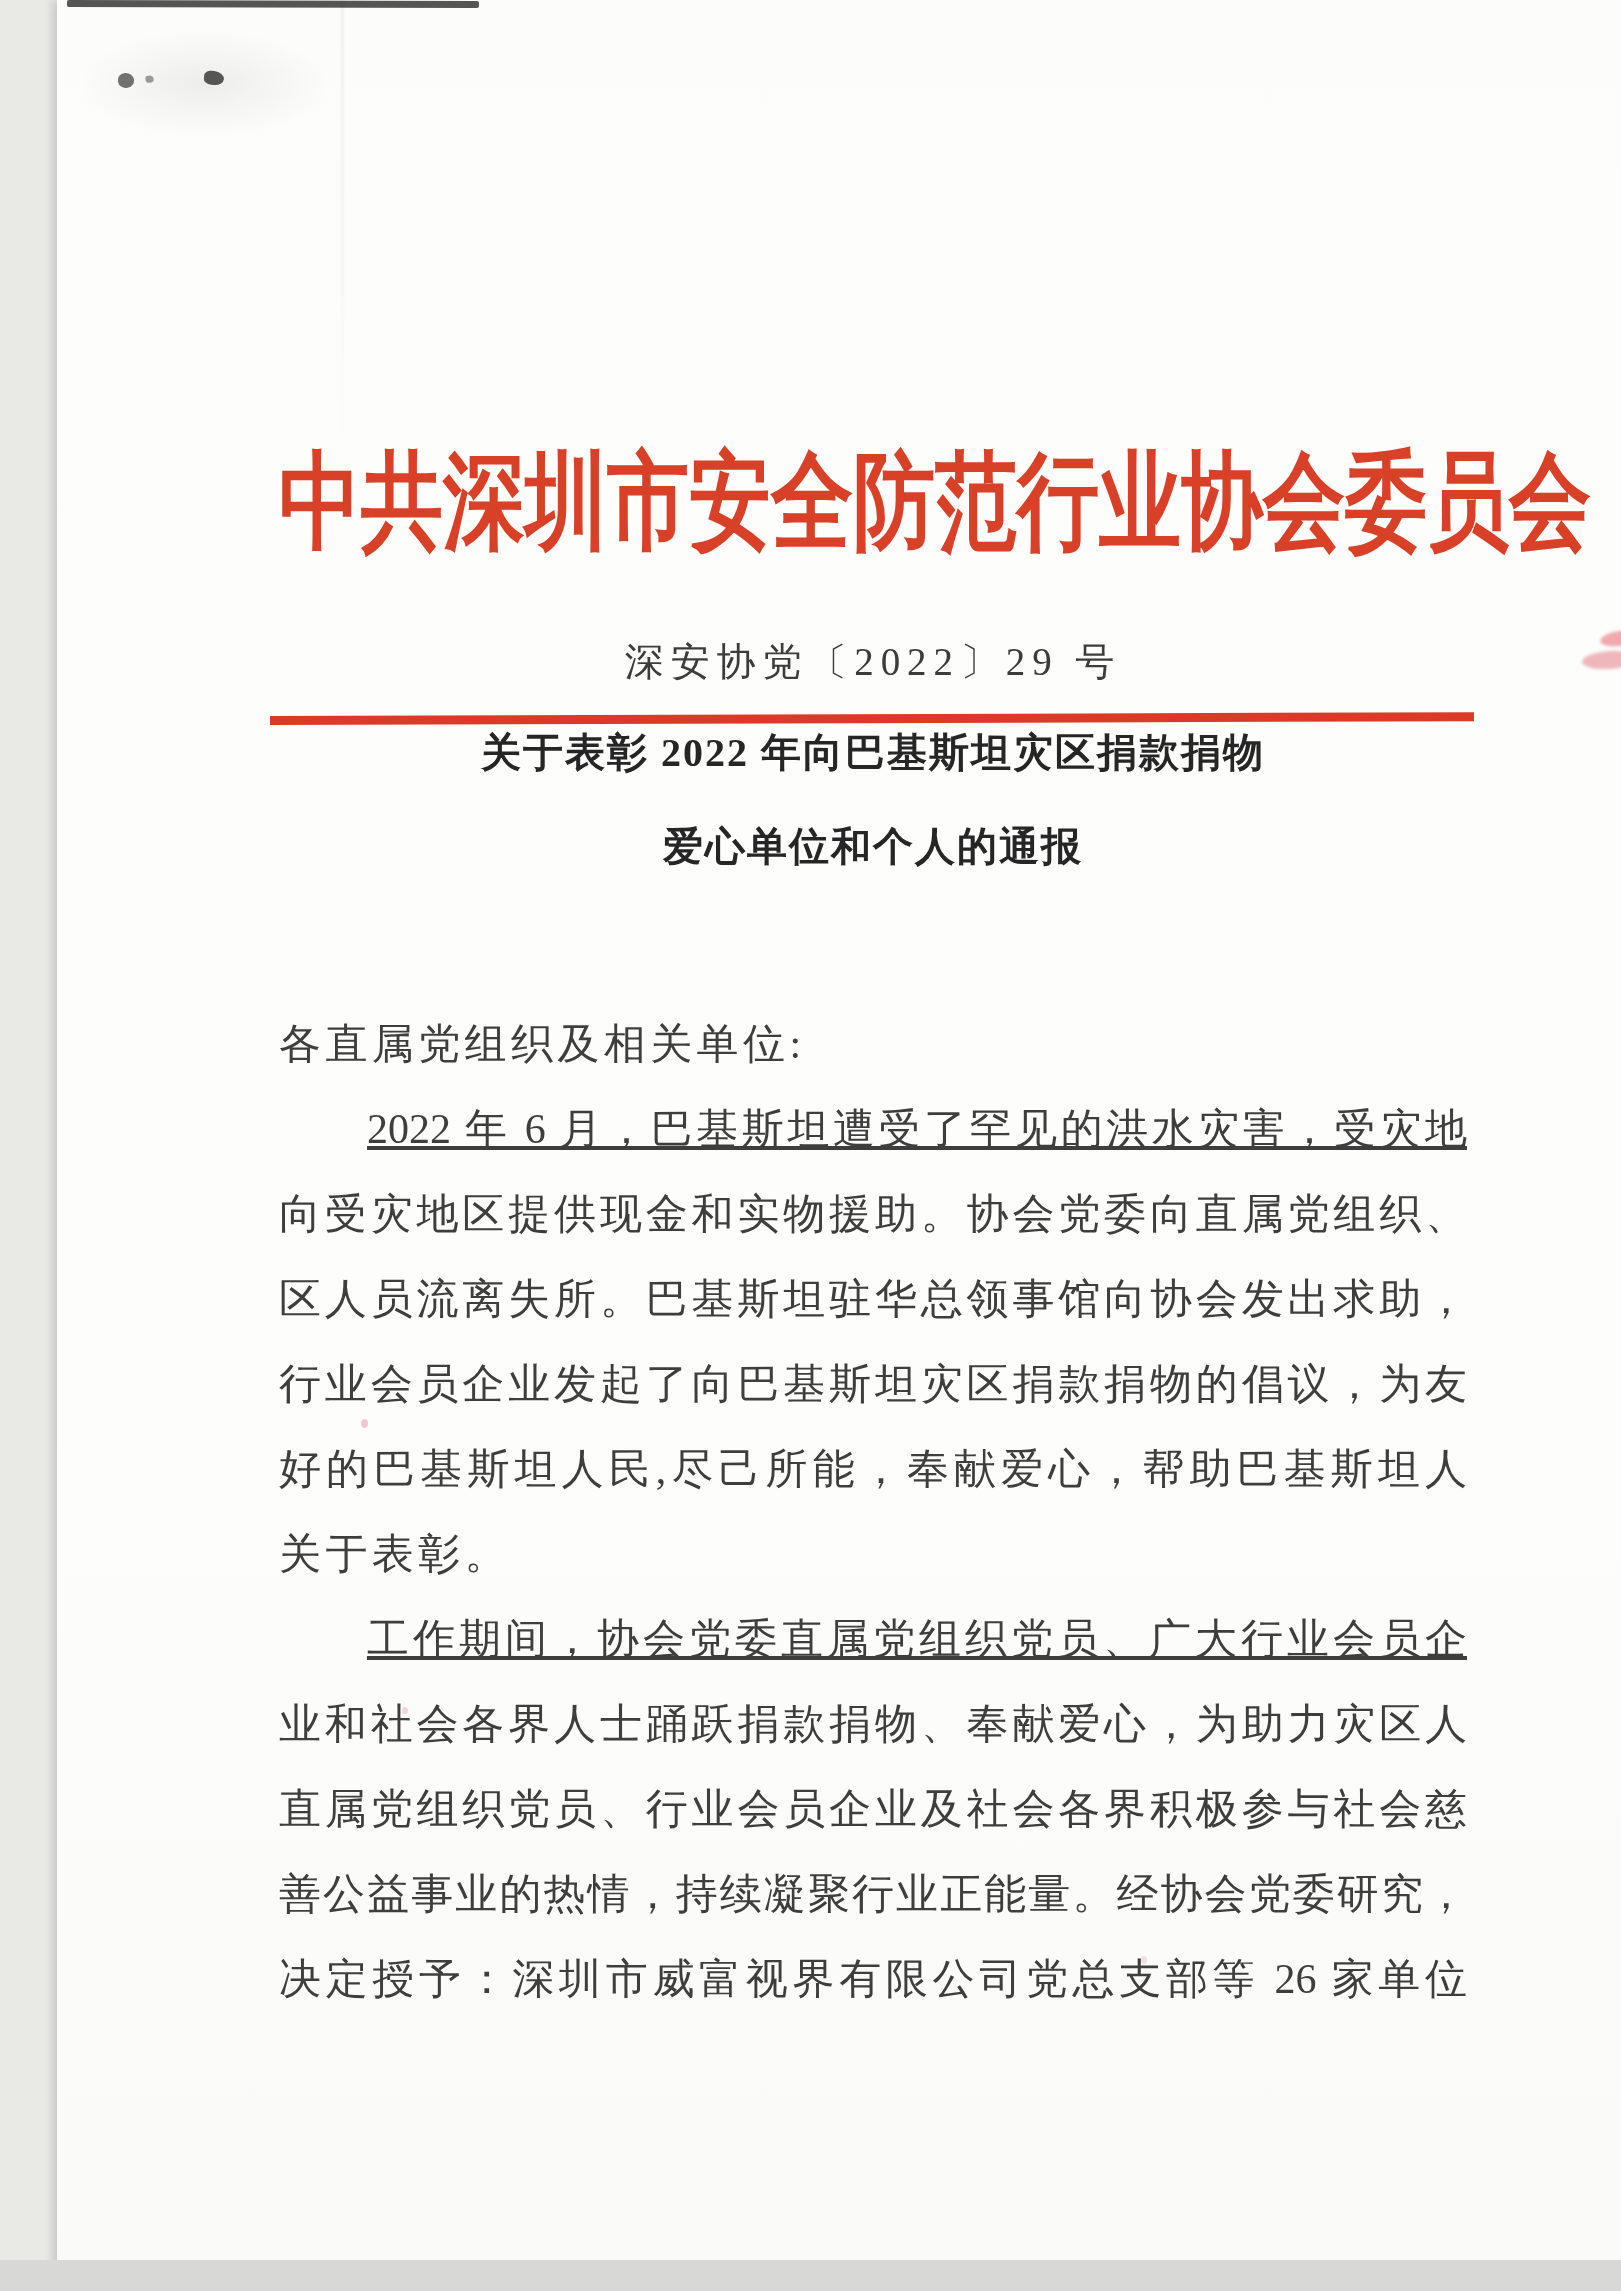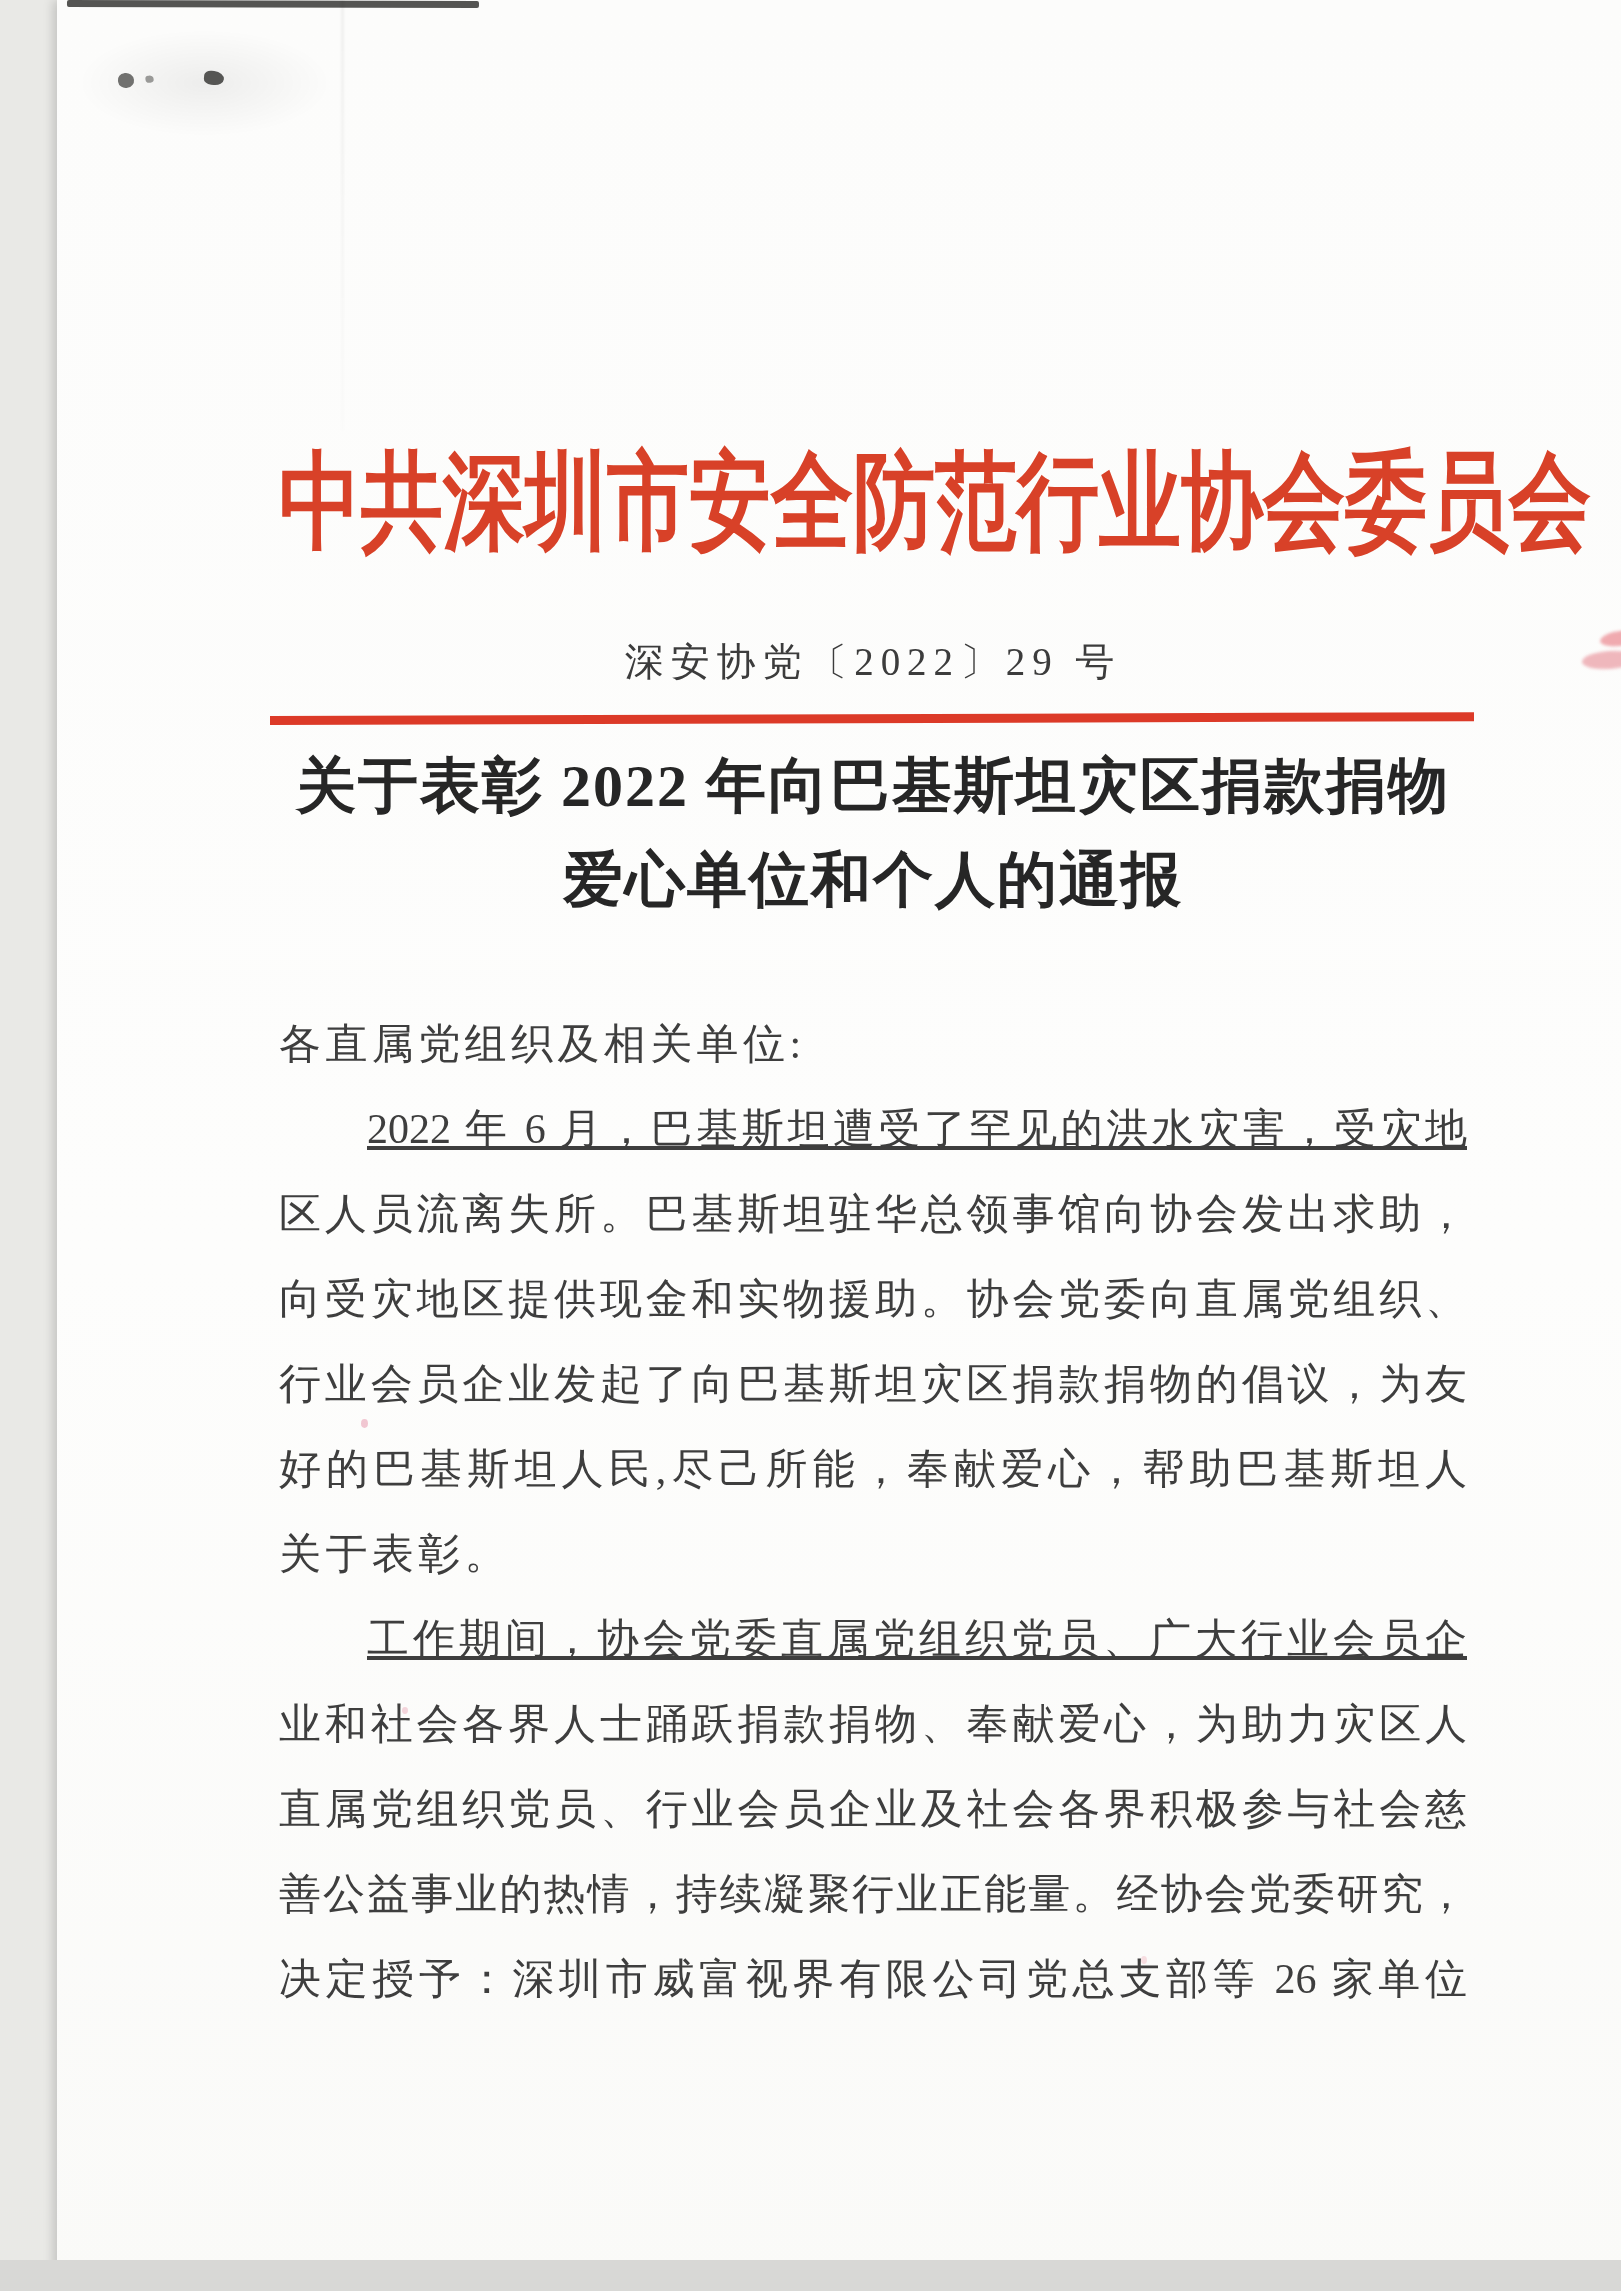--- a/index.html
+++ b/index.html
@@ -72,22 +72,22 @@
   .doc-number{
     position:absolute;left:222px;top:627px;width:1188px;
     text-align:center;font-size:39px;line-height:69px;
     color:#3c3c3c;letter-spacing:6.9px;
   }
   .red-rule{
     position:absolute;left:213px;top:716px;width:1204px;height:8.8px;
     background:#dc3a28;transform:rotate(-.18deg);transform-origin:0 50%;
   }
   .doc-title{
-    position:absolute;left:222px;top:739px;width:1188px;
-    text-align:center;font-size:60px;line-height:94px;
+    position:absolute;left:222px;top:706px;width:1188px;
+    text-align:center;font-size:40px;line-height:94px;
     font-weight:700;color:#262626;letter-spacing:2px;
   }
   .doc-body{
     position:absolute;left:222px;top:1002px;width:1188px;
     font-size:42px;color:#3e3e3e;font-weight:400;
   }
   .line{
     height:85px;line-height:85px;white-space:nowrap;
     text-align:justify;text-align-last:justify;
   }
@@ -119,22 +119,22 @@
     <div class="red-rule"></div>
 
     <div class="doc-title">
       <div>关于表彰 2022 年向巴基斯坦灾区捐款捐物</div>
       <div>爱心单位和个人的通报</div>
     </div>
 
     <div class="doc-body">
       <div class="line no-just">各直属党组织及相关单位:</div>
       <div class="line indent">2022 年 6 月，巴基斯坦遭受了罕见的洪水灾害，受灾地</div>
+      <div class="line">向受灾地区提供现金和实物援助。协会党委向直属党组织、</div>
       <div class="line">区人员流离失所。巴基斯坦驻华总领事馆向协会发出求助，</div>
-      <div class="line">向受灾地区提供现金和实物援助。协会党委向直属党组织、</div>
       <div class="line">行业会员企业发起了向巴基斯坦灾区捐款捐物的倡议，为友</div>
       <div class="line">好的巴基斯坦人民,尽己所能，奉献爱心，帮助巴基斯坦人</div>
       <div class="line no-just">关于表彰。</div>
       <div class="line indent">工作期间，协会党委直属党组织党员、广大行业会员企</div>
       <div class="line">业和社会各界人士踊跃捐款捐物、奉献爱心，为助力灾区人</div>
       <div class="line">直属党组织党员、行业会员企业及社会各界积极参与社会慈</div>
       <div class="line">善公益事业的热情，持续凝聚行业正能量。经协会党委研究，</div>
       <div class="line">决定授予：深圳市威富视界有限公司党总支部等 26 家单位</div>
     </div>
 

